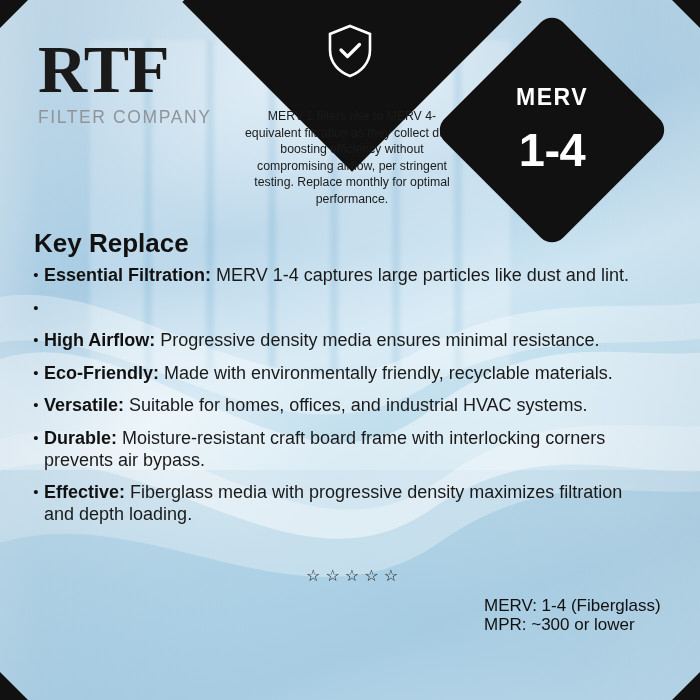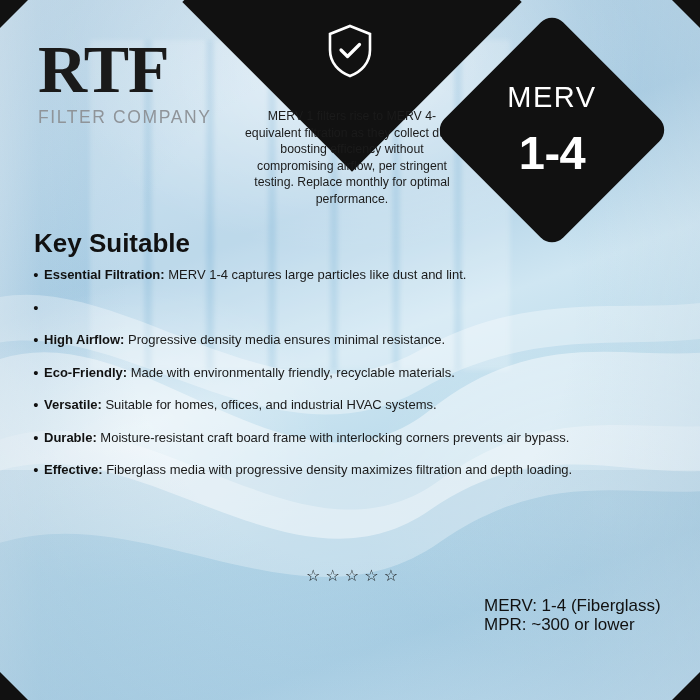--- a/index.html
+++ b/index.html
@@ -126,22 +126,22 @@
     width: 168px;
     height: 168px;
     display: flex;
     flex-direction: column;
     align-items: center;
     justify-content: center;
     color: #ffffff;
     pointer-events: none;
   }
   .merv-word {
-    font-size: 29px;
-    font-weight: normal;
+    font-size: 23px;
+    font-weight: bold;
     letter-spacing: 1.5px;
     line-height: 1;
     margin-bottom: 16px;
   }
   .merv-value {
     font-size: 47px;
     font-weight: bold;
     line-height: 1.05;
     letter-spacing: -0.5px;
   }
@@ -192,21 +192,21 @@
   .bullet {
     width: 12px;
     flex: 0 0 12px;
     color: #111111;
     font-size: 15px;
     line-height: 22px;
     margin-right: 2px;
     text-align: center;
   }
   .btext {
-    font-size: 13px;
+    font-size: 18px;
     line-height: 22px;
     color: #1a1a1a;
   }
   .btext b {
     font-weight: bold;
     color: #111111;
   }
 
   
   .stars {
@@ -276,21 +276,21 @@
   <div class="merv-label">
     <div class="merv-word">MERV</div>
     <div class="merv-value">1-4</div>
   </div>
 
   <div class="logo">
     <div class="logo-main">RTF</div>
     <div class="logo-sub">FILTER COMPANY</div>
   </div>
 
-  <div class="kb-title">Key Suitable</div>
+  <div class="kb-title">Key Replace</div>
   <div class="benefits">
 
     <div class="benefit">
       <div class="bullet">•</div>
       <div class="btext"><b>Essential Filtration:</b><span> MERV 1-4 captures large particles like dust and lint.</span></div>
     </div>
 
     <div class="benefit">
       <div class="bullet">•</div>
     </div>

